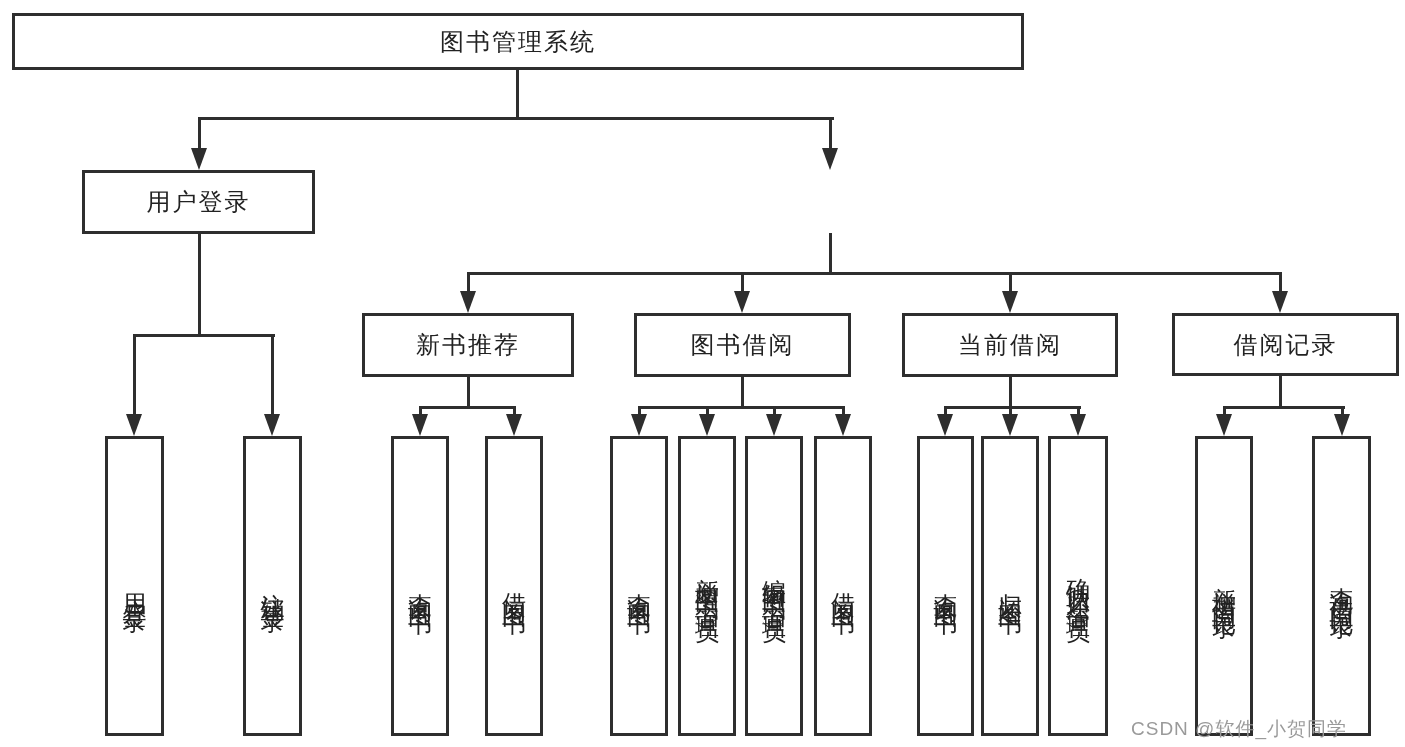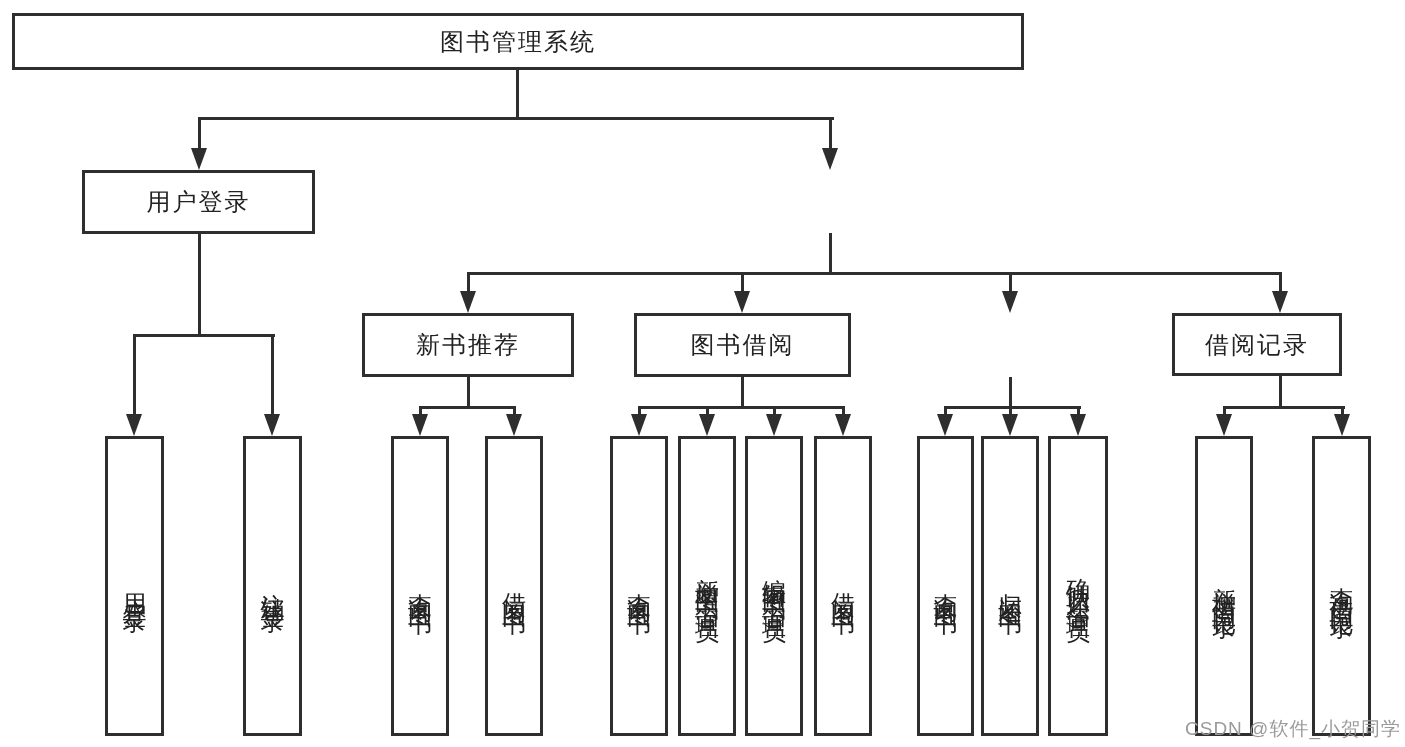--- a/index.html
+++ b/index.html
@@ -54,21 +54,21 @@
   .h  { height: 3px; }
   .tri {
     position: absolute;
     width: 0; height: 0;
     border-left: 8px solid transparent;
     border-right: 8px solid transparent;
     border-top: 22px solid var(--line);
   }
   .watermark {
     position: absolute;
-    left: 1185px;
+    left: 1131px;
     top: 716px;
     font-size: 19px;
     letter-spacing: 1px;
     color: var(--watermark);
     white-space: nowrap;
   }
 </style>
 </head>
 <body>
 
@@ -106,21 +106,24 @@
   <div class="tri" style="left:1002px; top:291px;"></div>
   <div class="ln v" style="left:1278.5px; top:273px; height:22px;"></div>
   <div class="tri" style="left:1272px; top:291px;"></div>
 
   <div class="hbox" style="left:634px; top:313px; width:217px; height:64px;">
     <span>图书借阅</span>
   </div>
   <div class="hbox" style="left:362px; top:313px; width:212px; height:64px;">
     <span>新书推荐</span>
   </div>
-  <div class="hbox" style="left:1172px; top:313px; width:170px; height:63px;">
+  <div class="hbox" style="left:902px; top:313px; width:216px; height:64px;">
+    <span>当前借阅</span>
+  </div>
+  <div class="hbox" style="left:1172px; top:313px; width:227px; height:63px;">
     <span>借阅记录</span>
   </div>
 
   <div class="ln v" style="left:466.5px; top:376px; height:32px;"></div>
   <div class="ln h" style="left:418.5px; top:405.5px; width:97px;"></div>
   <div class="ln v" style="left:418.5px; top:407px; height:10px;"></div>
   <div class="tri" style="left:412px; top:414px;"></div>
   <div class="ln v" style="left:512.5px; top:407px; height:10px;"></div>
   <div class="tri" style="left:506px; top:414px;"></div>
 

